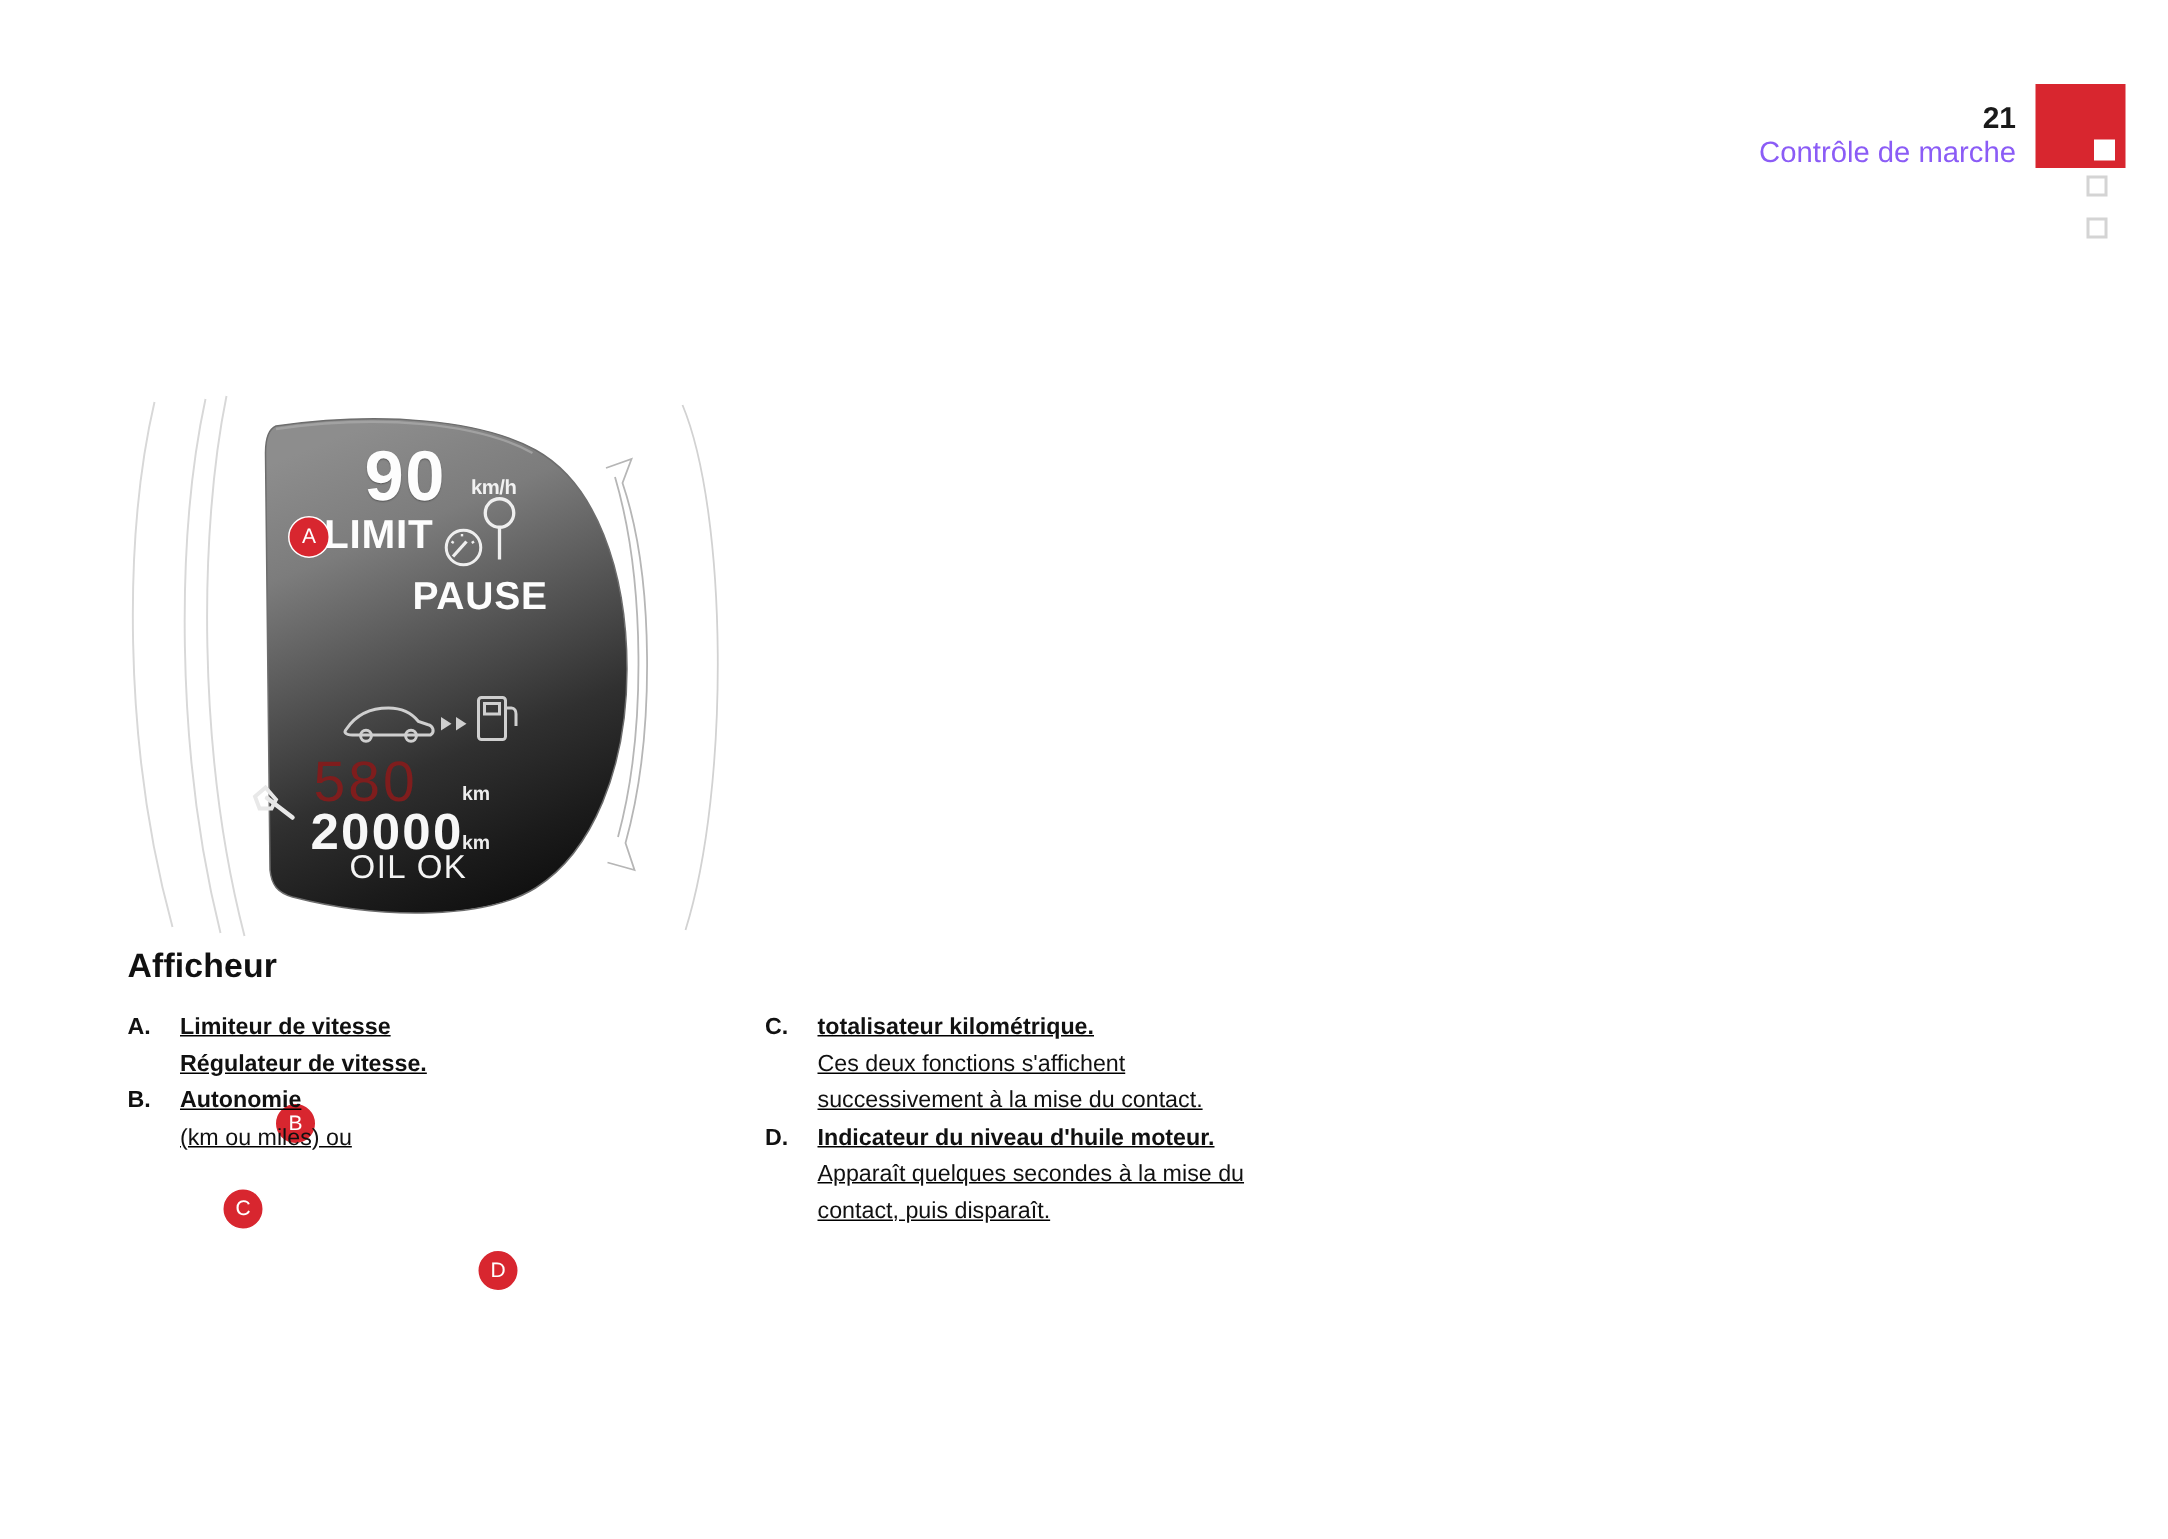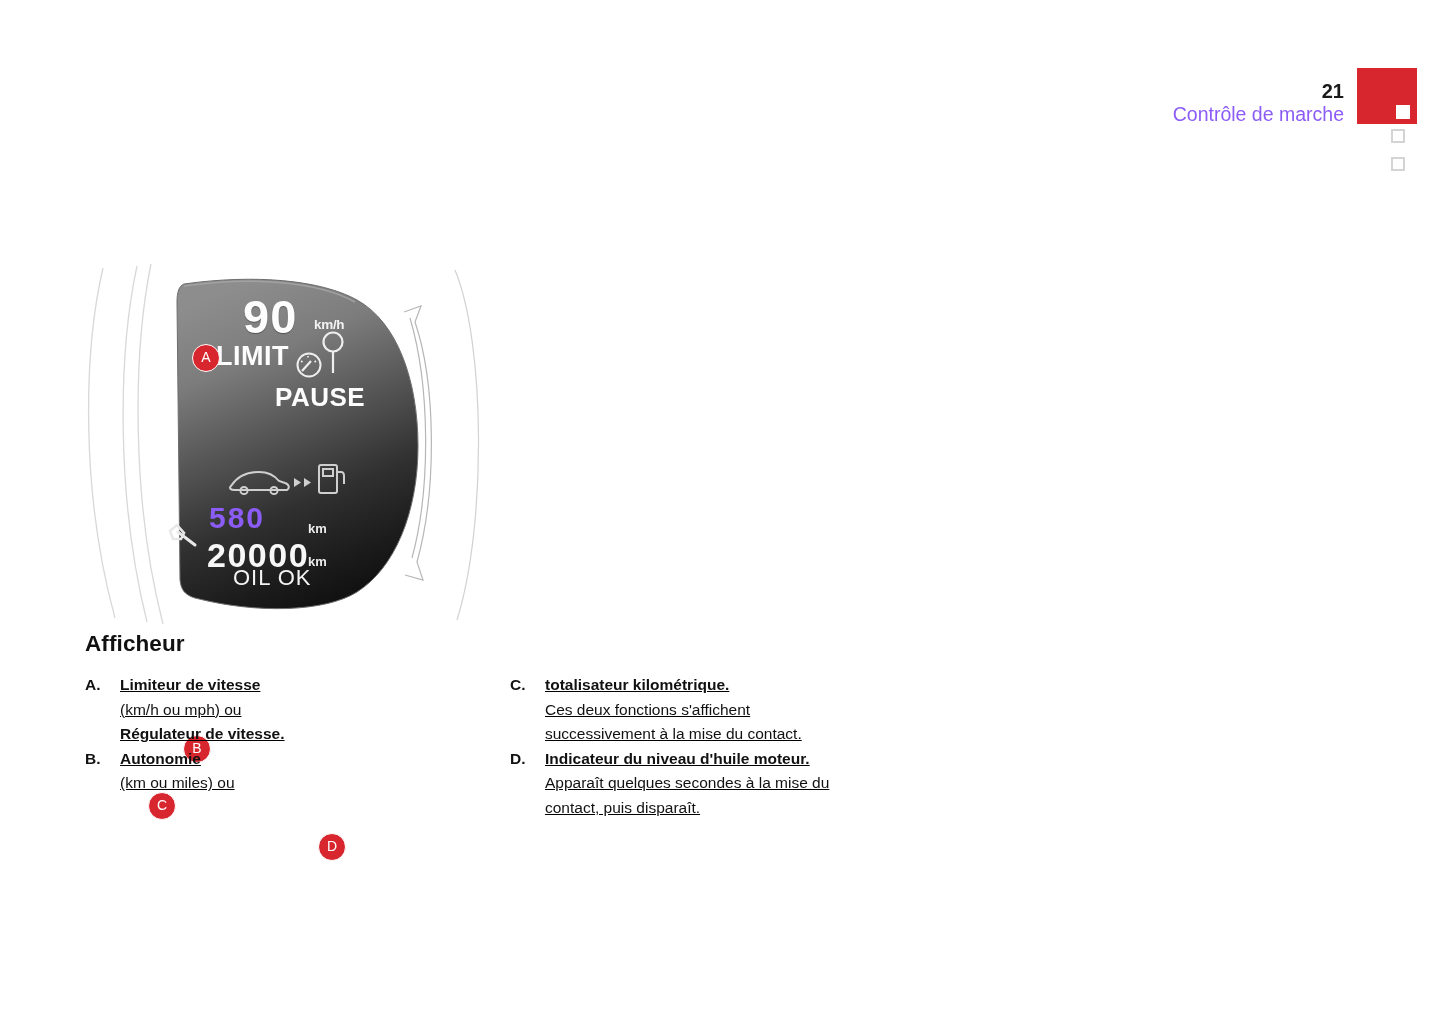--- a/index.html
+++ b/index.html
@@ -11,21 +11,21 @@
     width: 1445px;
     height: 1026px;
     position: relative;
     font-family: "Liberation Sans", sans-serif;
     overflow: hidden;
   }
 
   
   #page-header {
     position: absolute;
-    top: 68px;
+    top: 56px;
     left: 0;
     width: 1445px;
     height: 110px;
   }
   #header-text-block {
     position: absolute;
     right: 101px;
     top: 12px;
     text-align: right;
   }
@@ -122,24 +122,24 @@
     left: 190px;
     top: 120px;
     font-size: 26px;
     font-weight: bold;
     letter-spacing: 0.5px;
     color: #fdfdfd;
   }
   #range-value {
     left: 124px;
     top: 239px;
-    font-size: 30px;
-    font-weight: bold;
+    font-size: 38px;
+    font-weight: normal;
     letter-spacing: 2px;
-    color: #8b5cf6;
+    color: #7f1d1d;
   }
   #range-unit {
     left: 223px;
     top: 259px;
     font-size: 13px;
     font-weight: bold;
     color: #ededed;
   }
   #odometer-value {
     left: 122px;
@@ -350,21 +350,20 @@
   <div class="callout" id="callout-d">D</div>
 </div>
 
 <div id="content-heading">Afficheur</div>
 
 <div class="text-column" id="column-left">
     <div class="legend-entry">
       <div class="legend-key">A.</div>
       <div class="legend-lines">
         <div class="legend-line bold">Limiteur de vitesse</div>
-        <div class="legend-line normal">(km/h ou mph) ou</div>
         <div class="legend-line bold">Régulateur de vitesse.</div>
       </div>
     </div>
     <div class="legend-entry">
       <div class="legend-key">B.</div>
       <div class="legend-lines">
         <div class="legend-line bold">Autonomie</div>
         <div class="legend-line normal">(km ou miles) ou</div>
       </div>
     </div>

